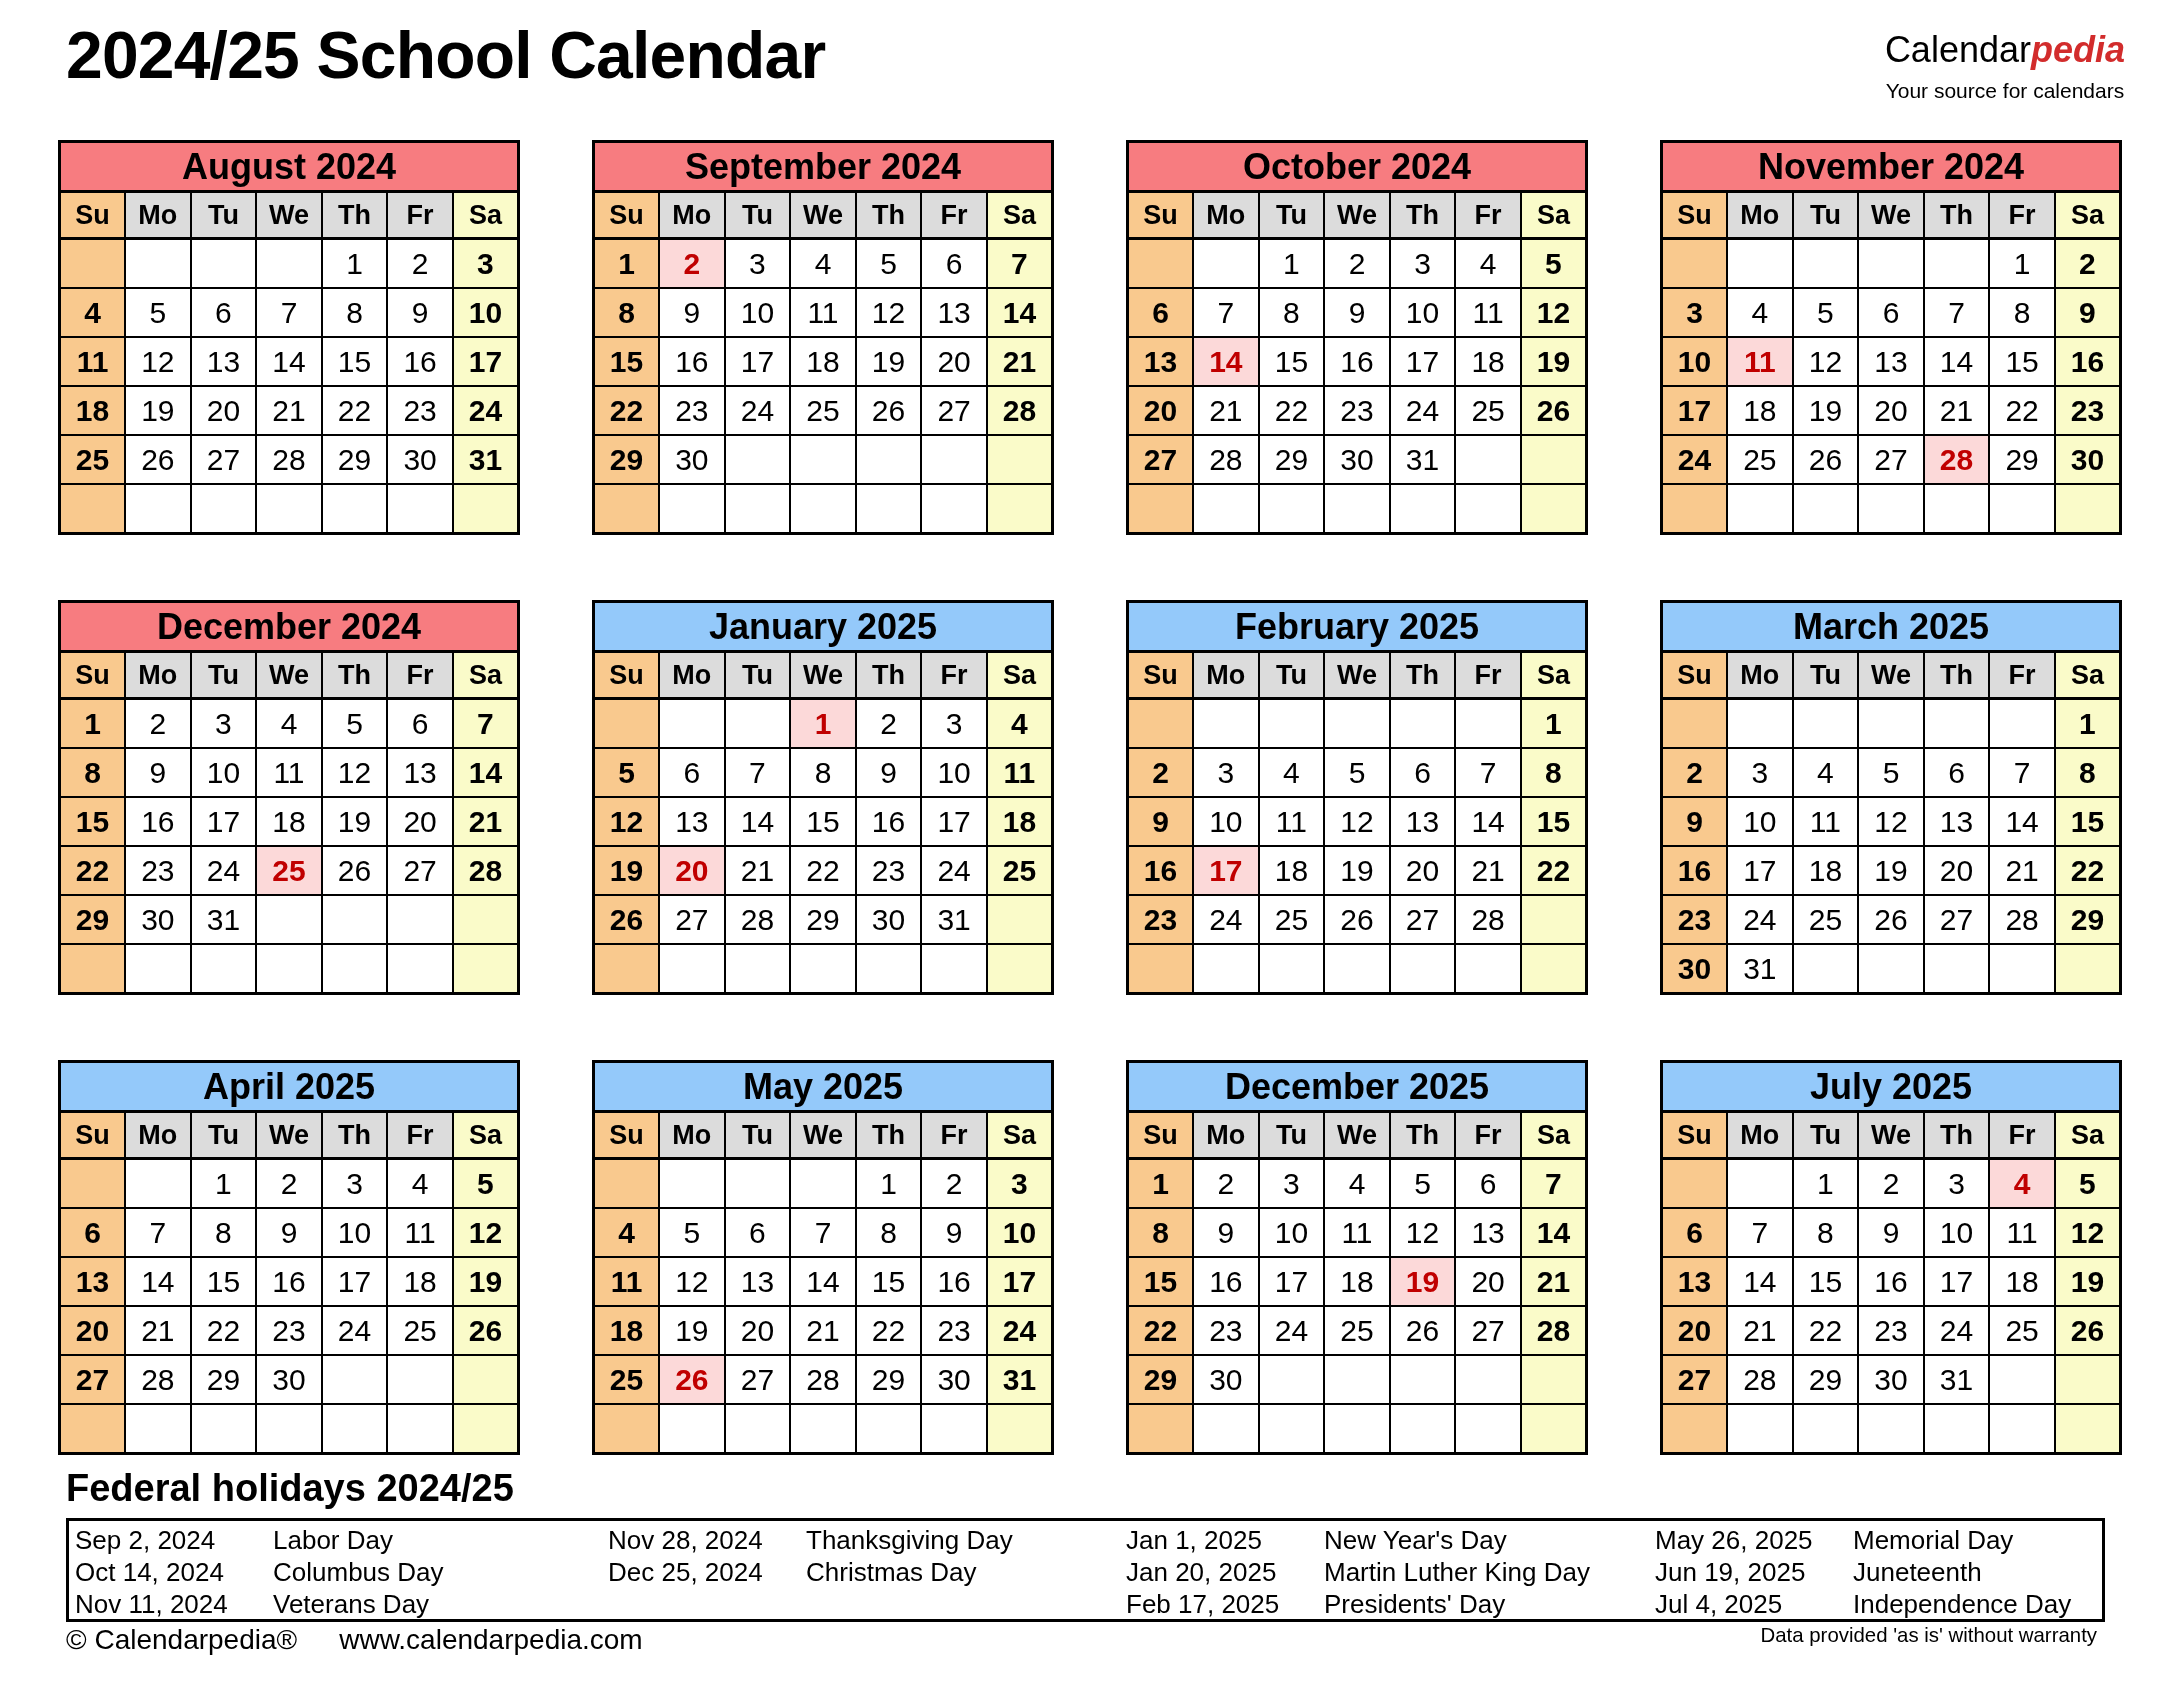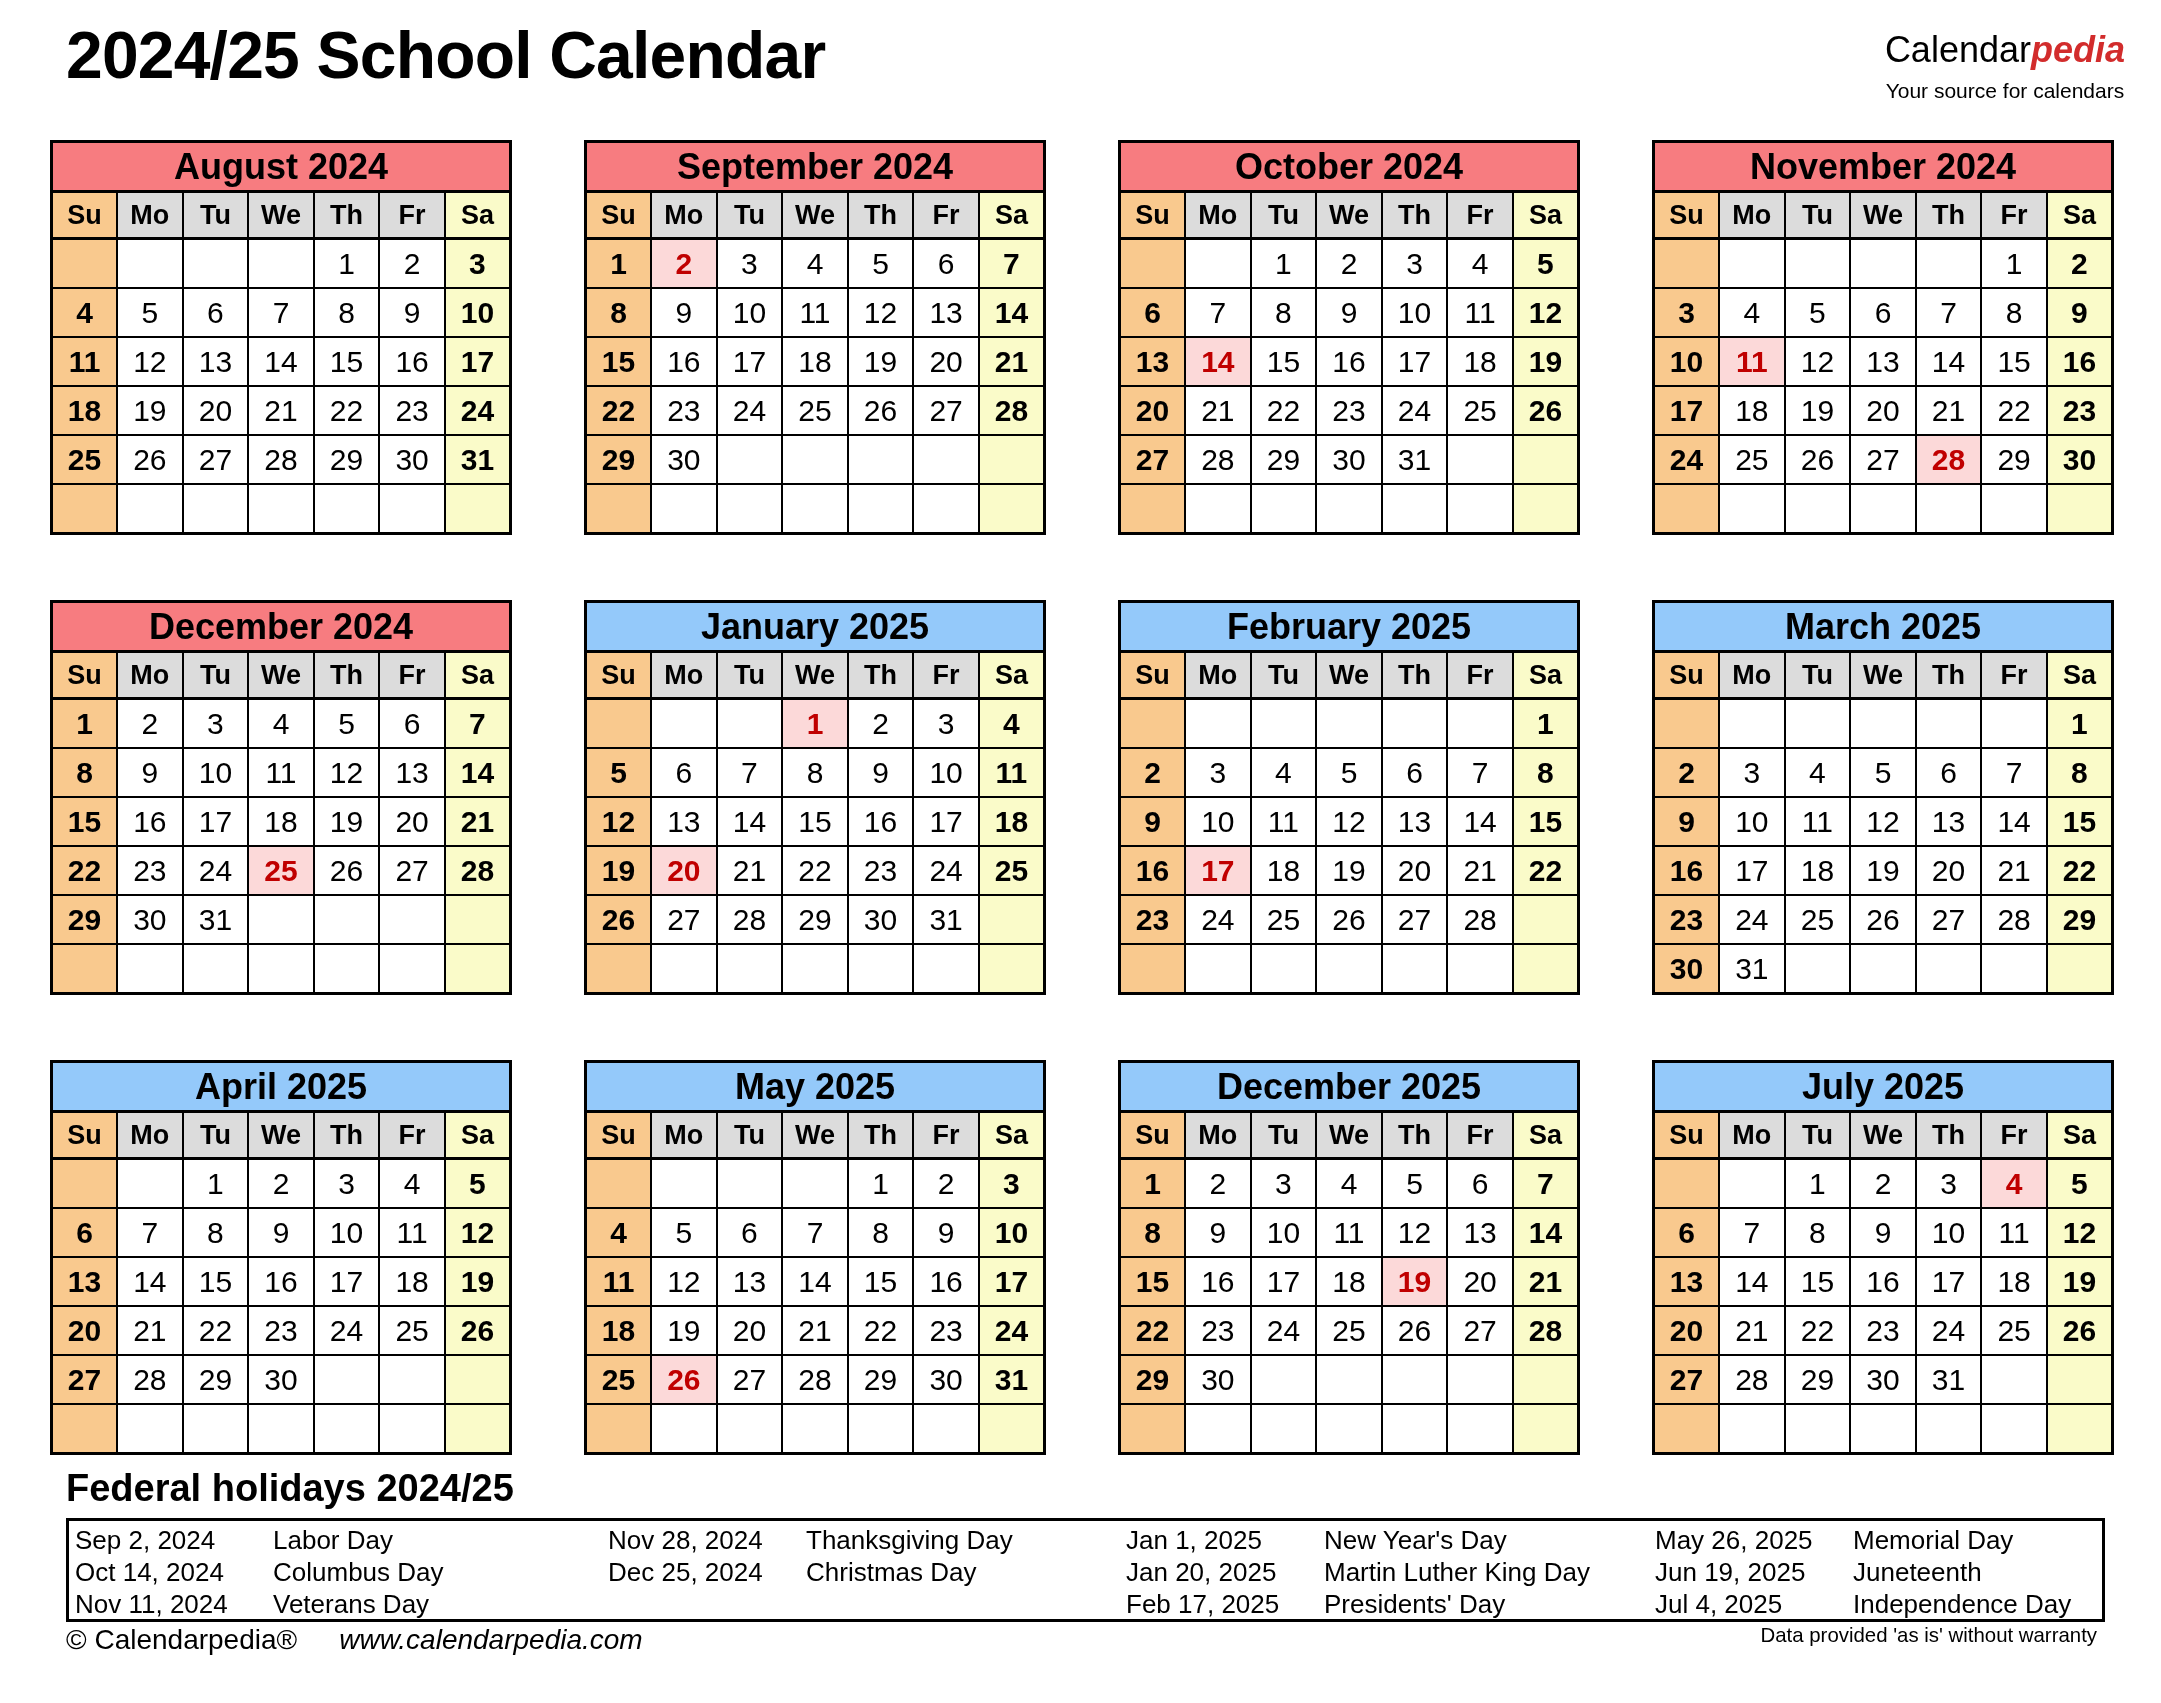--- a/index.html
+++ b/index.html
@@ -36,21 +36,21 @@
   .logo .brand-red {
     color: var(--logo-red, #d22c2c);
     font-weight: bold;
     font-style: italic;
   }
   .logo .tagline { font-size: 21px; margin-top: 9px; }
 
   
   .months-grid {
     position: absolute;
-    left: 50px;
+    left: 58px;
     top: 140px;
     display: grid;
     grid-template-columns: repeat(4, 462px);
     column-gap: 72px;
     row-gap: 65px;
   }
   .month table {
     border-collapse: collapse;
     table-layout: fixed;
     width: 462px;
@@ -124,21 +124,21 @@
   .h-date { flex: 0 0 198px; }
 
   
   .footer-left {
     position: absolute;
     left: 66px;
     top: 1624px;
     font-size: 28px;
     white-space: nowrap;
   }
-  .footer-left .website { margin-left: 42px; font-style: italic; }
+  .footer-left .website { margin-left: 42px; }
   .disclaimer {
     position: absolute;
     right: 64px;
     top: 1624px;
     font-size: 20.4px;
     text-align: left;
   }
 </style>
 </head>
 <body>

